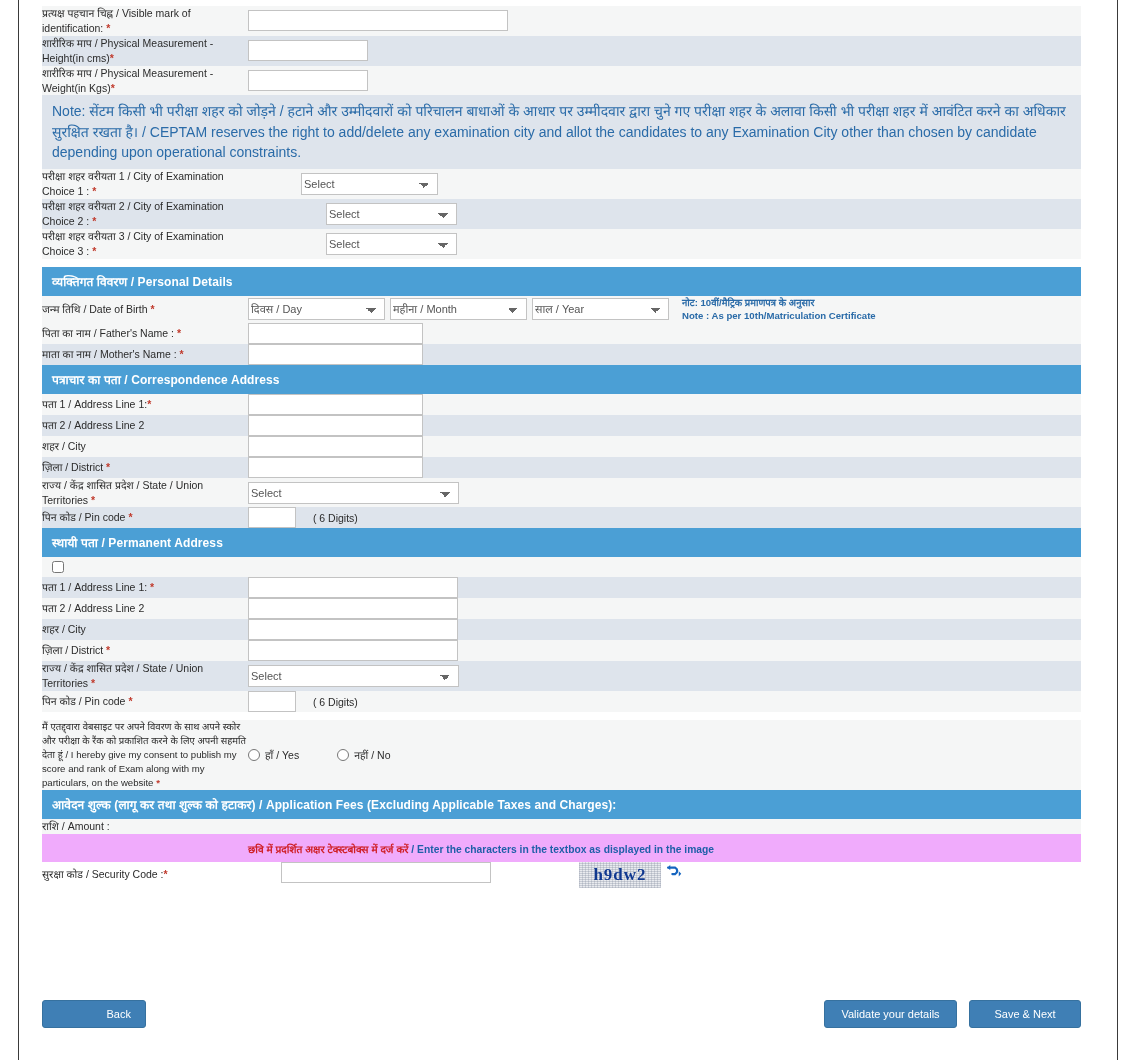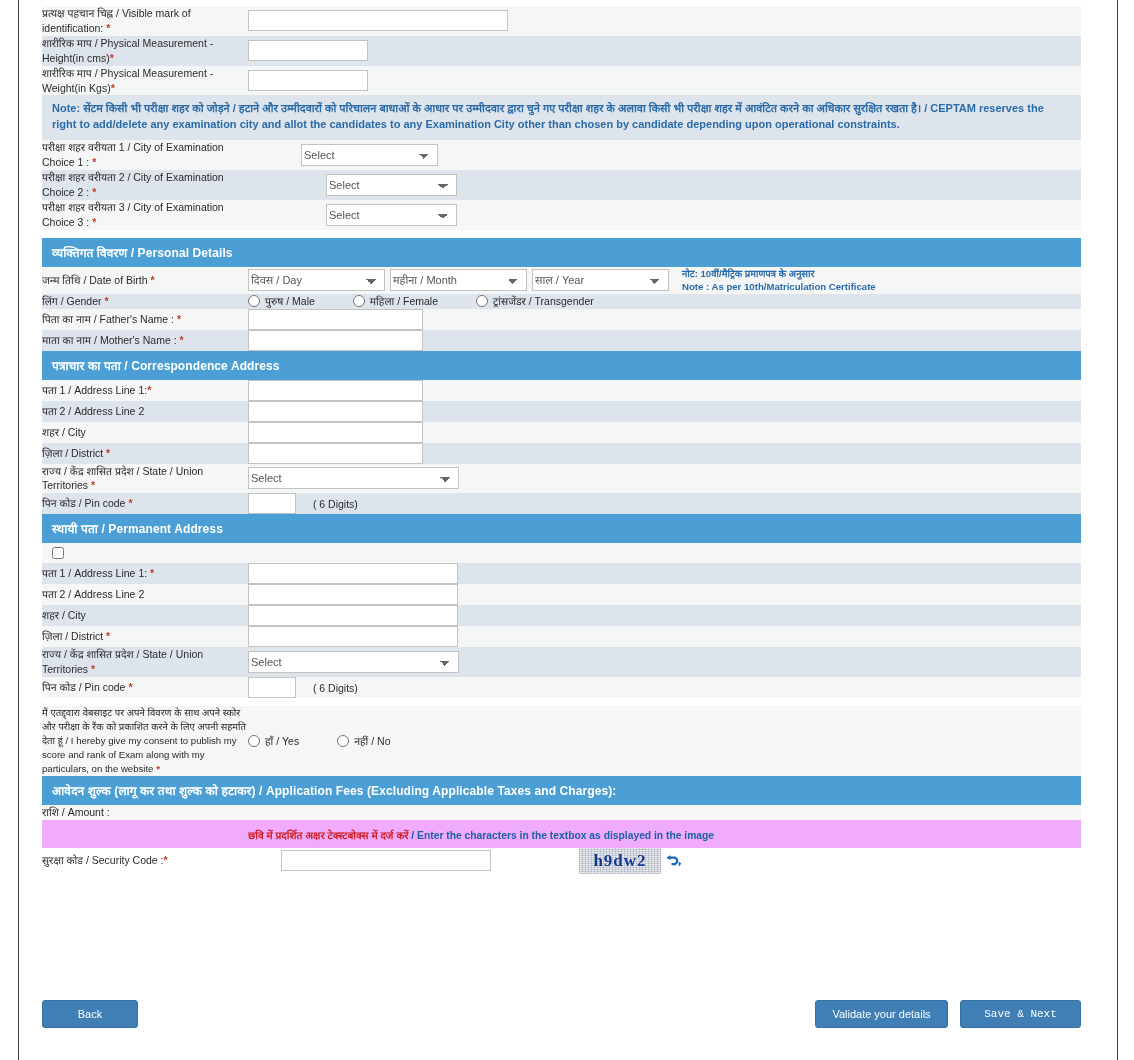--- a/index.html
+++ b/index.html
@@ -108,22 +108,22 @@
     padding: 6px 10px;
     letter-spacing: .1px;
   }
 
   
   tr.noterow > td {
     background: #dee4ec;
     padding: 6px 10px 7px 10px;
   }
   .note-txt {
-    font-size: 11px;
-    font-weight: bold;
+    font-size: 14px;
+    font-weight: normal;
     color: #2a6ba8;
     line-height: 1.45;
   }
 
   
   .dob-note {
     display: inline-block;
     vertical-align: middle;
     margin-left: 8px;
     font-size: 9.6px;
@@ -168,21 +168,21 @@
   
   .captcha-instr {
     font-size: 10.3px;
     font-weight: bold;
     padding: 8px 0 6px 206px;
     background: #f0abfc;
   }
   .captcha-instr .hi { color: #cf2027; }
   .captcha-instr .en { color: #1f5fa8; }
 
-  .captcha-line { display: flex; align-items: center; padding-left: 33px; }
+  .captcha-line { display: flex; align-items: flex-start; padding-left: 33px; }
   .captcha-img {
     width: 82px; height: 26px;
     margin-left: 88px;
     position: relative;
     background:
       repeating-linear-gradient(0deg, rgba(120,130,150,.30) 0 1px, transparent 1px 2px),
       repeating-linear-gradient(90deg, rgba(120,130,150,.26) 0 1px, transparent 1px 3px),
       #e9ebef;
     border-radius: 1px;
     overflow: hidden;
@@ -217,23 +217,23 @@
     background: #3f7fb5;
     color: #fff;
     border: 1px solid #36719f;
     border-radius: 3px;
     font-size: 11px;
     font-family: "Liberation Sans", sans-serif;
     height: 28px;
     cursor: pointer;
     padding: 0 14px;
   }
-  .btn.back { width: 96px; }
+  .btn.back { width: 104px; text-align: right; }
   .btn.validate { width: 133px; }
-  .btn.savenext { width: 121px; font-family: Liberation Mono, monospace; }
+  .btn.savenext { width: 112px; }
   .spacer { flex: 1; }
   .btn + .btn { margin-left: 12px; }
 
   .spacer-row td { height: 8px; background: #ffffff; }
 </style>
 </head>
 <body>
 
 <div class="page-rule left"></div>
 <div class="page-rule right"></div>
@@ -340,42 +340,20 @@
           <option>साल / Year</option>
         </select>
         <span class="dob-note">
           <span>नोट: 10वीं/मैट्रिक प्रमाणपत्र के अनुसार</span><br>
           <span>Note : As per 10th/Matriculation Certificate</span>
         </span>
       </div>
     </td>
   </tr>
 
-  <tr class="row-b">
-    <td class="lbl">
-      <span>लिंग / Gender</span>
-      <span class="req">*</span>
-    </td>
-    <td class="fld">
-      <div class="radio-grp">
-        <label class="radio-opt">
-          <input type="radio" name="gender" style="">
-          <span>पुरुष / Male</span>
-        </label>
-        <label class="radio-opt">
-          <input type="radio" name="gender" style="">
-          <span>महिला / Female</span>
-        </label>
-        <label class="radio-opt">
-          <input type="radio" name="gender" style="">
-          <span>ट्रांसजेंडर / Transgender</span>
-        </label>
-      </div>
-    </td>
-  </tr>
 
   <tr class="row-a">
     <td class="lbl">
       <span>पिता का नाम / Father's Name :</span>
       <span class="req">*</span>
     </td>
     <td class="fld">
       <input class="txt w175" type="text" style="">
     </td>
   </tr>

